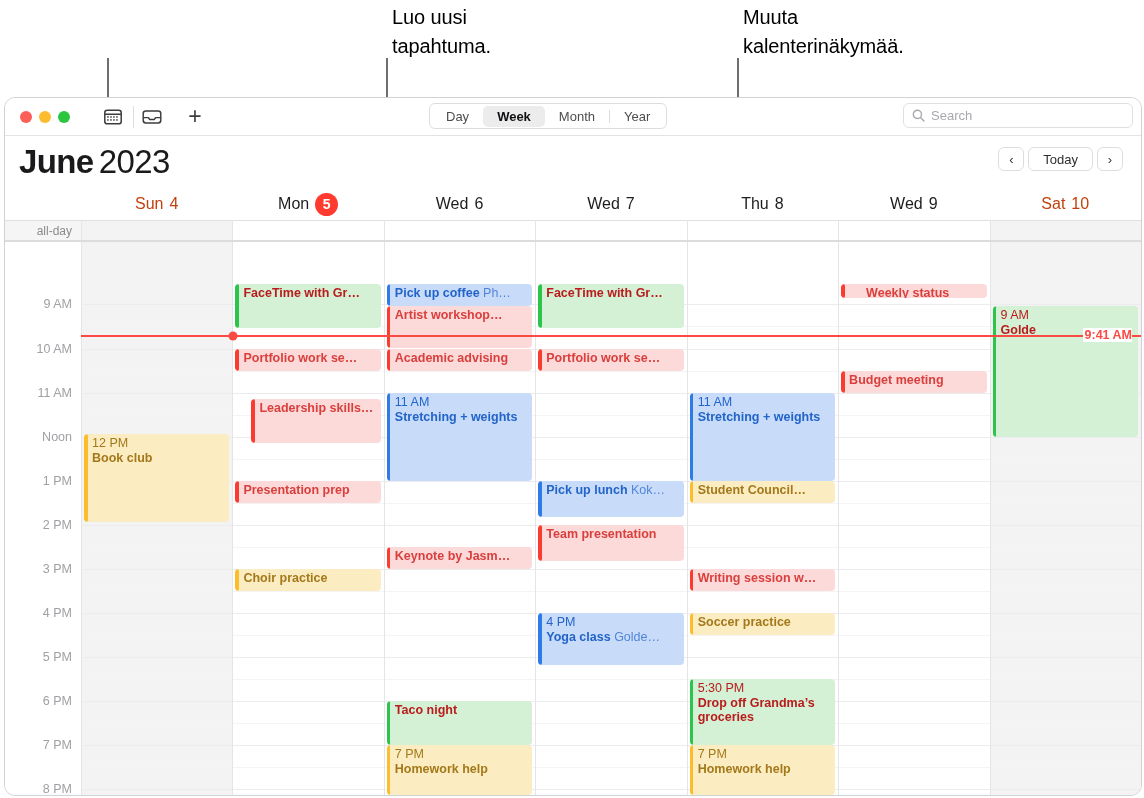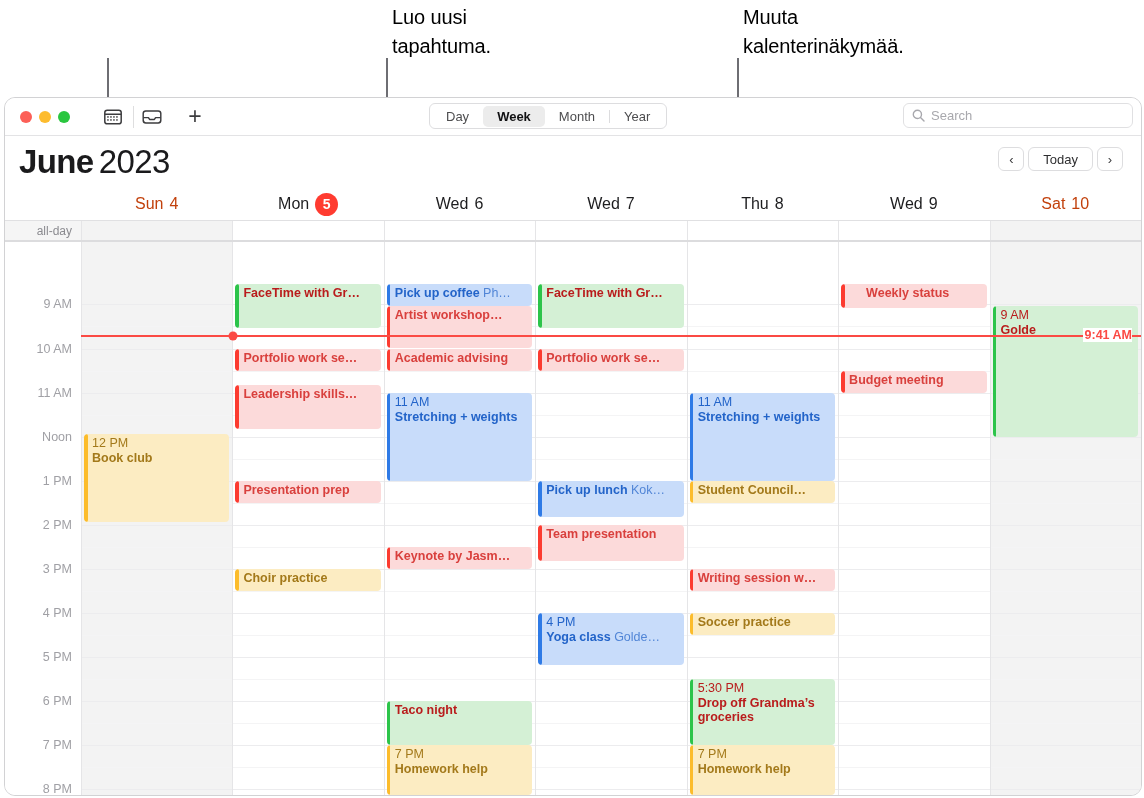--- a/index.html
+++ b/index.html
@@ -465,21 +465,21 @@
           <div class="halfhour-line" style="top: 525px;"></div>
           <div class="hour-line" style="top: 547px;"></div>
           <div class="event ev-green" style="top: 42px; height: 44px;">
             <div class="bar"></div>
             <span class="etitle nowrap-title">FaceTime with Gr…</span>
           </div>
           <div class="event ev-red" style="top: 107px; height: 22px;">
             <div class="bar"></div>
             <span class="etitle nowrap-title">Portfolio work se…</span>
           </div>
-          <div class="event ev-red" style="top: 143px; height: 44px;">
+          <div class="event ev-red" style="top: 157px; height: 44px; margin-left: 16px;">
             <div class="bar"></div>
             <span class="etitle nowrap-title">Leadership skills…</span>
           </div>
           <div class="event ev-red" style="top: 239px; height: 22px;">
             <div class="bar"></div>
             <span class="etitle nowrap-title">Presentation prep</span>
           </div>
           <div class="event ev-yellow" style="top: 327px; height: 22px;">
             <div class="bar"></div>
             <span class="etitle nowrap-title">Choir practice</span>
@@ -655,21 +655,21 @@
           <div class="halfhour-line" style="top: 349px;"></div>
           <div class="hour-line" style="top: 371px;"></div>
           <div class="halfhour-line" style="top: 393px;"></div>
           <div class="hour-line" style="top: 415px;"></div>
           <div class="halfhour-line" style="top: 437px;"></div>
           <div class="hour-line" style="top: 459px;"></div>
           <div class="halfhour-line" style="top: 481px;"></div>
           <div class="hour-line" style="top: 503px;"></div>
           <div class="halfhour-line" style="top: 525px;"></div>
           <div class="hour-line" style="top: 547px;"></div>
-          <div class="event ev-red" style="top: 42px; height: 24px; padding-left: 25px;">
+          <div class="event ev-red" style="top: 42px; height: 14px; padding-left: 25px;">
             <div class="bar"></div>
             <span class="etitle nowrap-title">Weekly status</span>
           </div>
           <div class="event ev-red" style="top: 129px; height: 22px;">
             <div class="bar"></div>
             <span class="etitle nowrap-title">Budget meeting</span>
           </div>
         </div>
         <div class="daycol weekend">
           <div class="hour-line" style="top: 62px;"></div>

